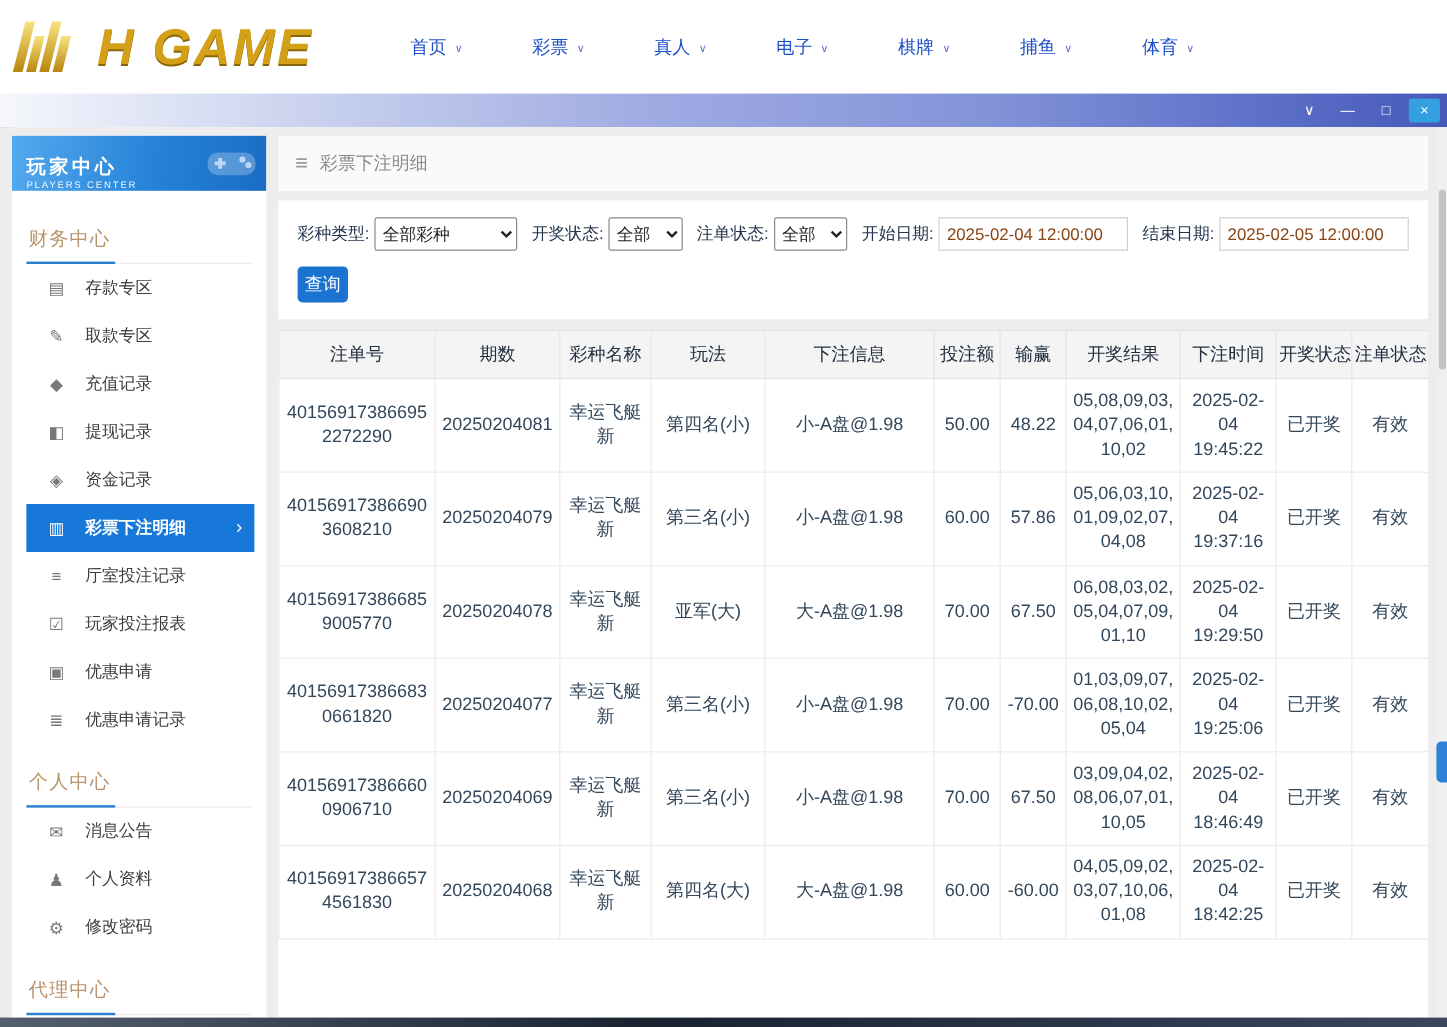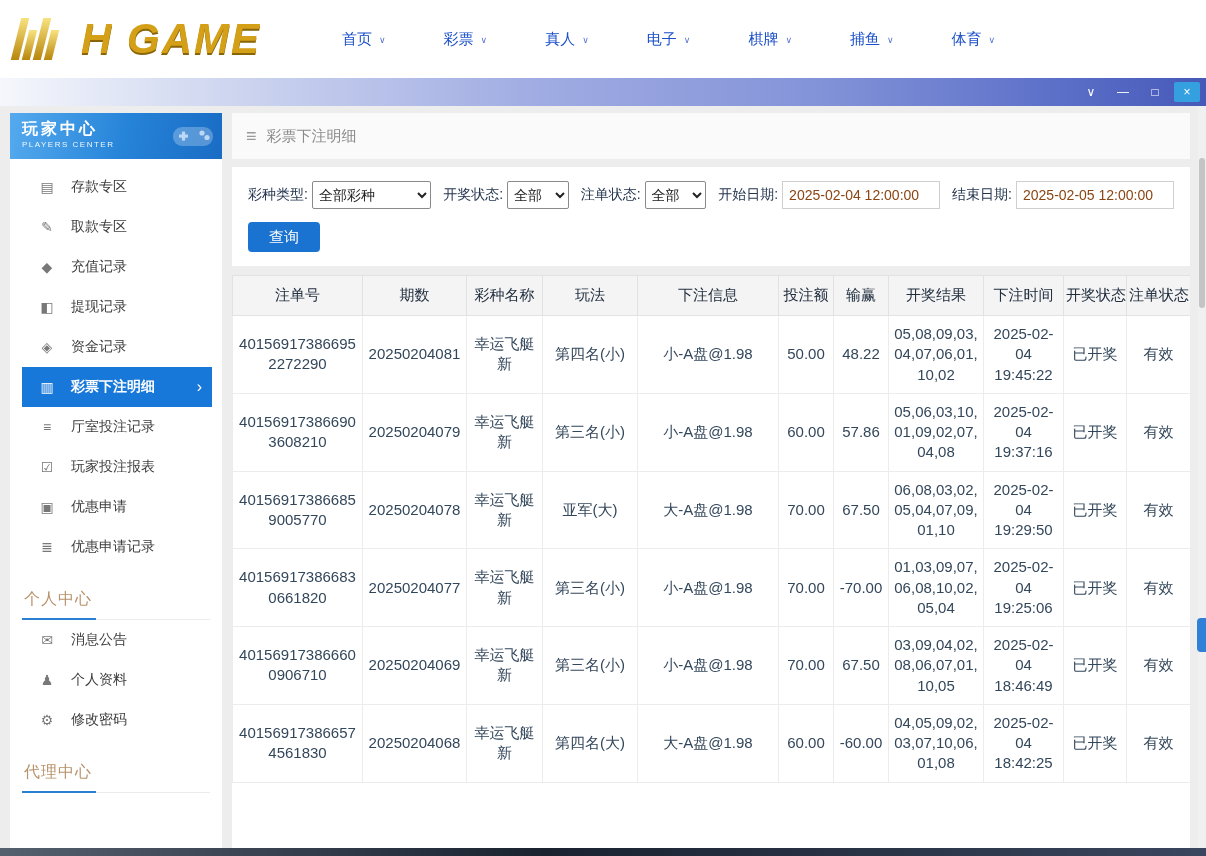--- a/index.html
+++ b/index.html
@@ -40,21 +40,21 @@
   
   .app { position:absolute; top:106px; left:0; right:0; bottom:8px;
     background:#ededed; padding:7px 8px 0 10px; display:flex; }
   .left-edge { position:absolute; left:0; top:106px; width:10px; bottom:8px;
     background:linear-gradient(90deg,#969696,#bdbdbd); }
 
   
   .sidebar { width:212px; background:#fff; display:flex; flex-direction:column; overflow:hidden; flex:none; }
   .sb-header { height:46px; flex:none; position:relative; color:#fff;
     background:linear-gradient(100deg,#55aaee 0%,#2583d8 55%,#1a6cc4 100%);
-    padding:6px 0 0 12px; }
+    padding:16px 0 0 12px; }
   .sb-title { font-size:16px; font-weight:bold; letter-spacing:3px; }
   .sb-sub { font-size:8px; letter-spacing:1.5px; opacity:.92; }
   .sb-pad { position:absolute; right:6px; top:6px; opacity:.85; }
   .sb-section-title { margin:14px 12px 0 12px; padding:8px 0 9px 2px; color:#b8926a;
     font-size:16px; letter-spacing:1px; position:relative; border-bottom:1px solid #ececec; }
   .sb-section-title::after { content:""; position:absolute; left:0; bottom:-1px; width:74px; height:2px; background:#2b7fd0; }
   .sb-nav { padding-top:8px; overflow:hidden; }
   .sb-item { height:40px; display:flex; align-items:center; gap:15px; padding-left:28px;
     font-size:14px; color:#3d3d3d; cursor:pointer; position:relative; }
   .sb-item .ico { width:18px; text-align:center; color:#787878; font-size:14px; flex:none; }
@@ -72,21 +72,21 @@
   .filter-panel { margin-top:8px; background:#fff; padding:14px 16px 14px 16px; flex:none; }
   .filter-row { display:flex; align-items:center; font-size:14px; color:#24364f; white-space:nowrap; }
   .flabel { margin-right:4px; }
   .fgap { margin-left:12px; }
   select { height:28px; border:1px solid #8a8a8a; background:#fff; font-size:14px;
     color:#222; padding:0 2px; border-radius:2px; }
   .sel-lottery { width:124px; }
   .sel-small { width:64px; }
   .date-input { width:158px; height:28px; border:1px solid #cfcfcf; font-size:14px;
     color:#8b4513; padding:0 6px; }
-  .search-btn { margin-top:13px; width:72px; height:30px; background:#1a73d1; color:#fff;
+  .search-btn { margin-top:13px; width:42px; height:30px; background:#1a73d1; color:#fff;
     border:none; border-radius:4px; font-size:15px; cursor:pointer; }
 
   .table-panel { margin-top:9px; background:#fff; flex:1 1 auto; overflow:hidden; }
   table { width:100%; border-collapse:collapse; table-layout:fixed; }
   th { background:#f4f4f5; font-size:15px; font-weight:normal; color:#222f3f; height:40px;
     border:1px solid #e2e2e3; padding:0 2px; overflow:hidden; white-space:nowrap; }
   td { font-size:15px; color:#33475b; text-align:center; border:1px solid #ececec;
     padding:8px 4px; line-height:1.35; vertical-align:middle; }
   th:nth-child(1){width:130px} th:nth-child(2){width:104px} th:nth-child(3){width:76px}
   th:nth-child(4){width:95px}  th:nth-child(5){width:141px} th:nth-child(6){width:55px}
@@ -165,20 +165,21 @@
         <svg width="46" height="34" viewBox="0 0 46 34">
           <rect x="3" y="8" rx="9" ry="9" width="40" height="19" fill="rgba(255,255,255,0.30)"></rect>
           <circle cx="32" cy="14" r="2.6" fill="#d9e9ff"></circle>
           <circle cx="37" cy="18.5" r="2.6" fill="#d9e9ff"></circle>
           <rect x="9" y="15.5" width="9" height="3.2" fill="#d9e9ff"></rect>
           <rect x="11.9" y="12.6" width="3.2" height="9" fill="#d9e9ff"></rect>
         </svg>
       </span>
     </div>
     <div class="sb-nav">
+        <div class="sb-section-title">财务中心</div>
         <div class="sb-item">
           <span class="ico">▤</span>
           <span>存款专区</span>
         </div>
         <div class="sb-item">
           <span class="ico">✎</span>
           <span>取款专区</span>
         </div>
         <div class="sb-item">
           <span class="ico">◆</span>

